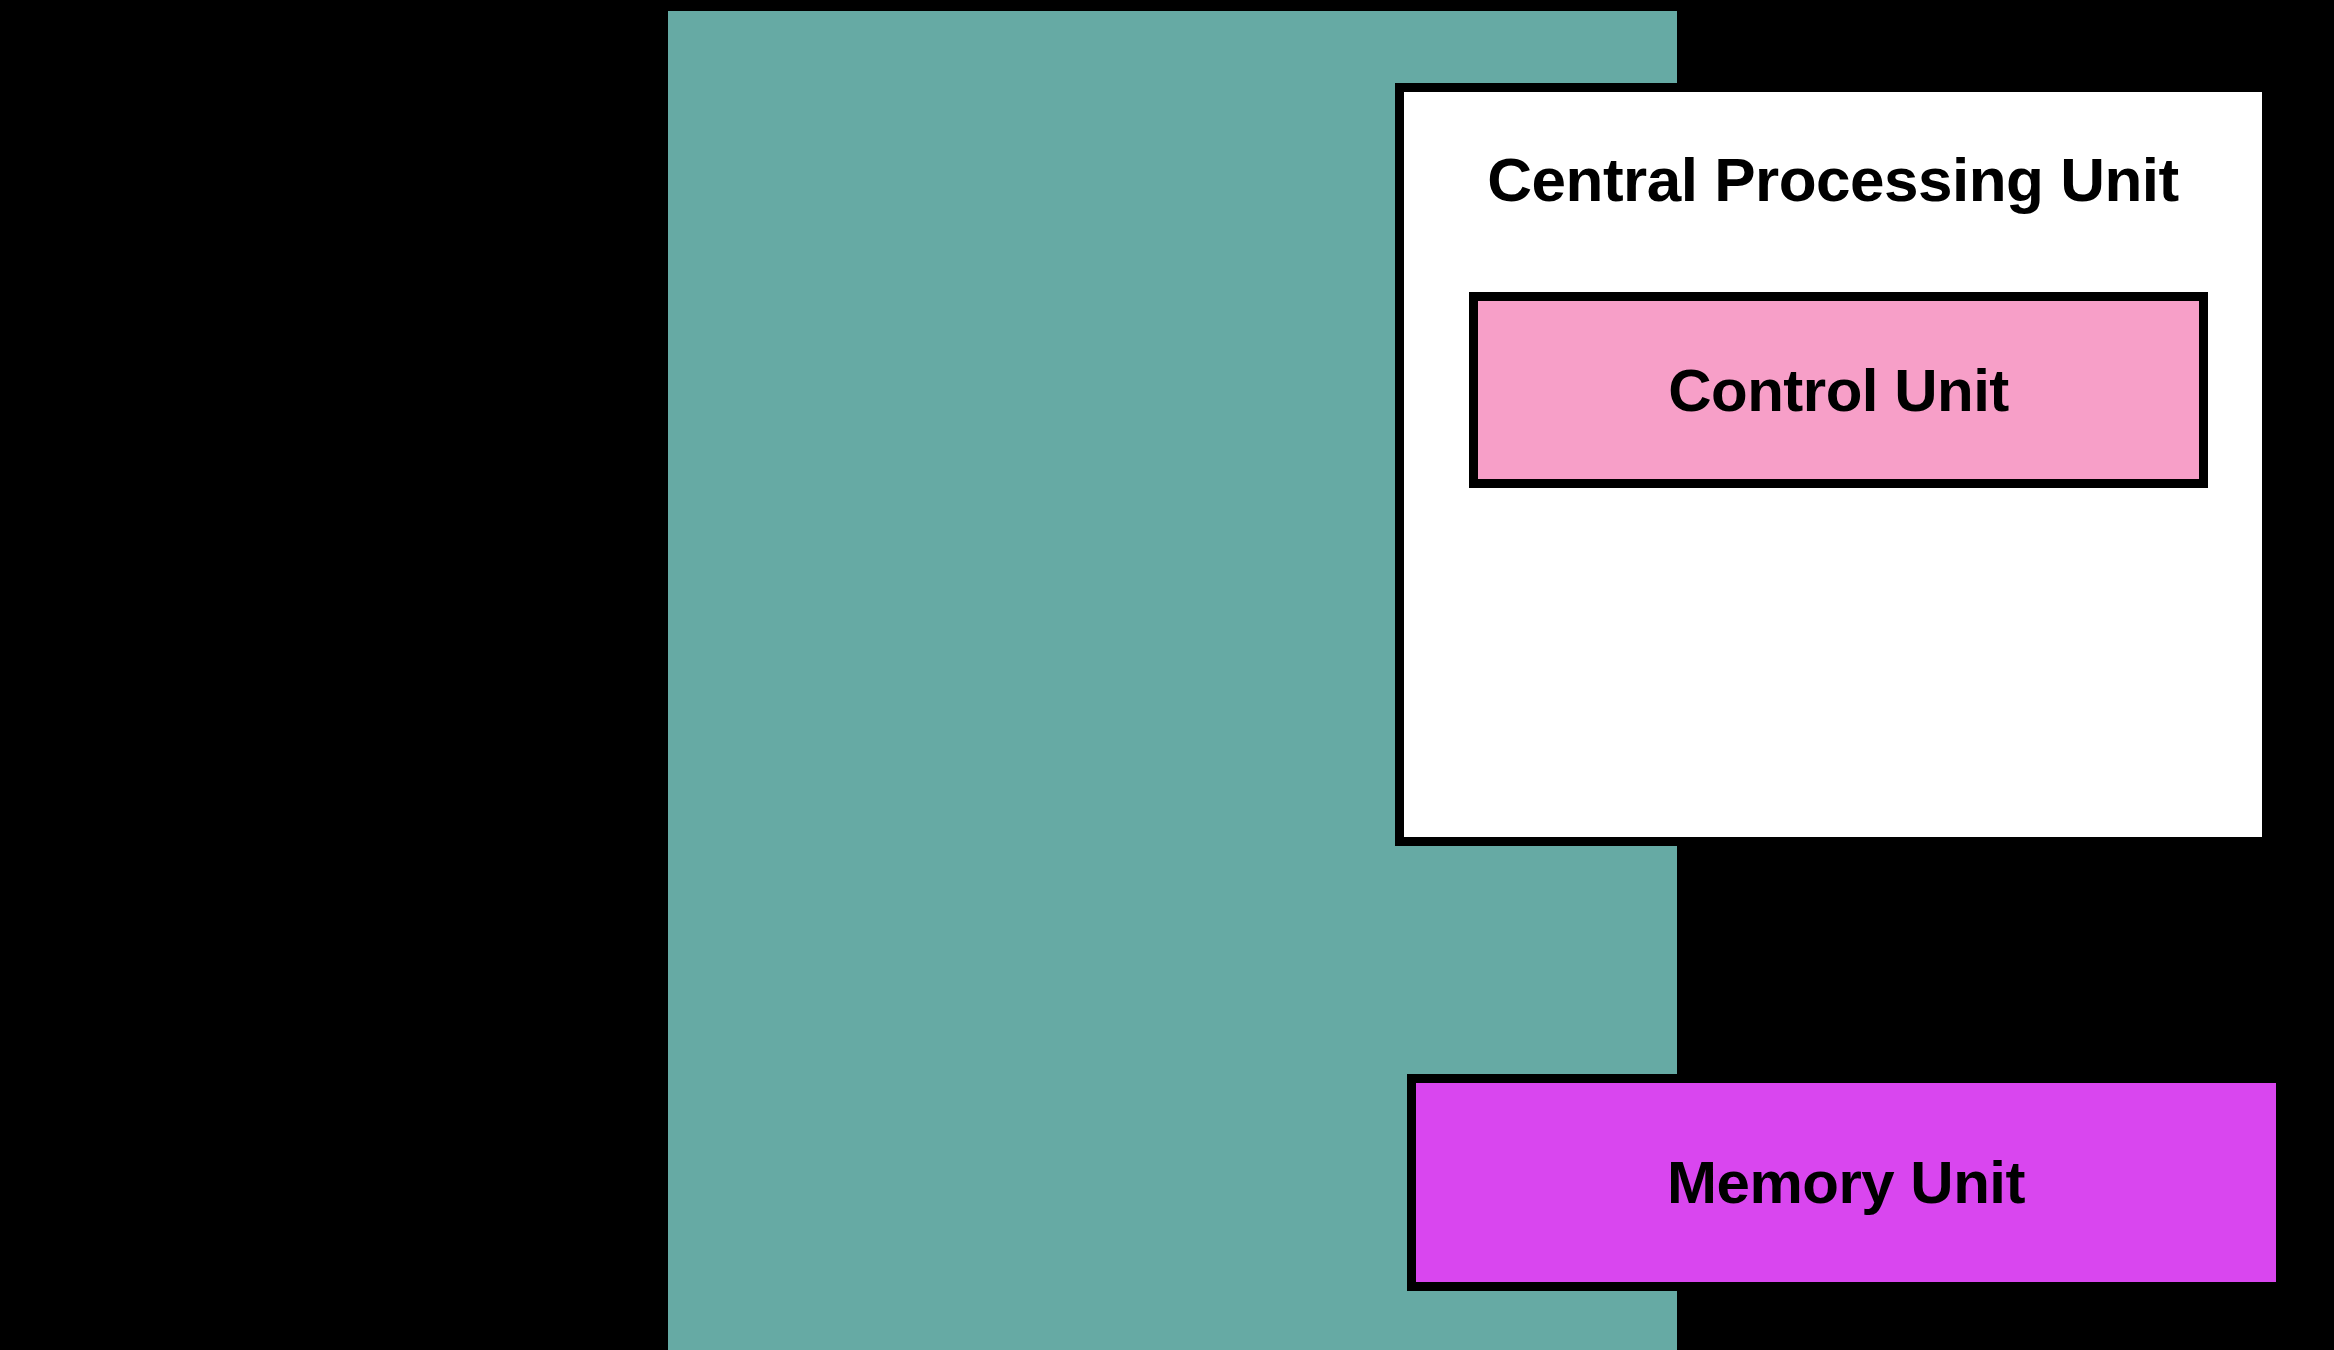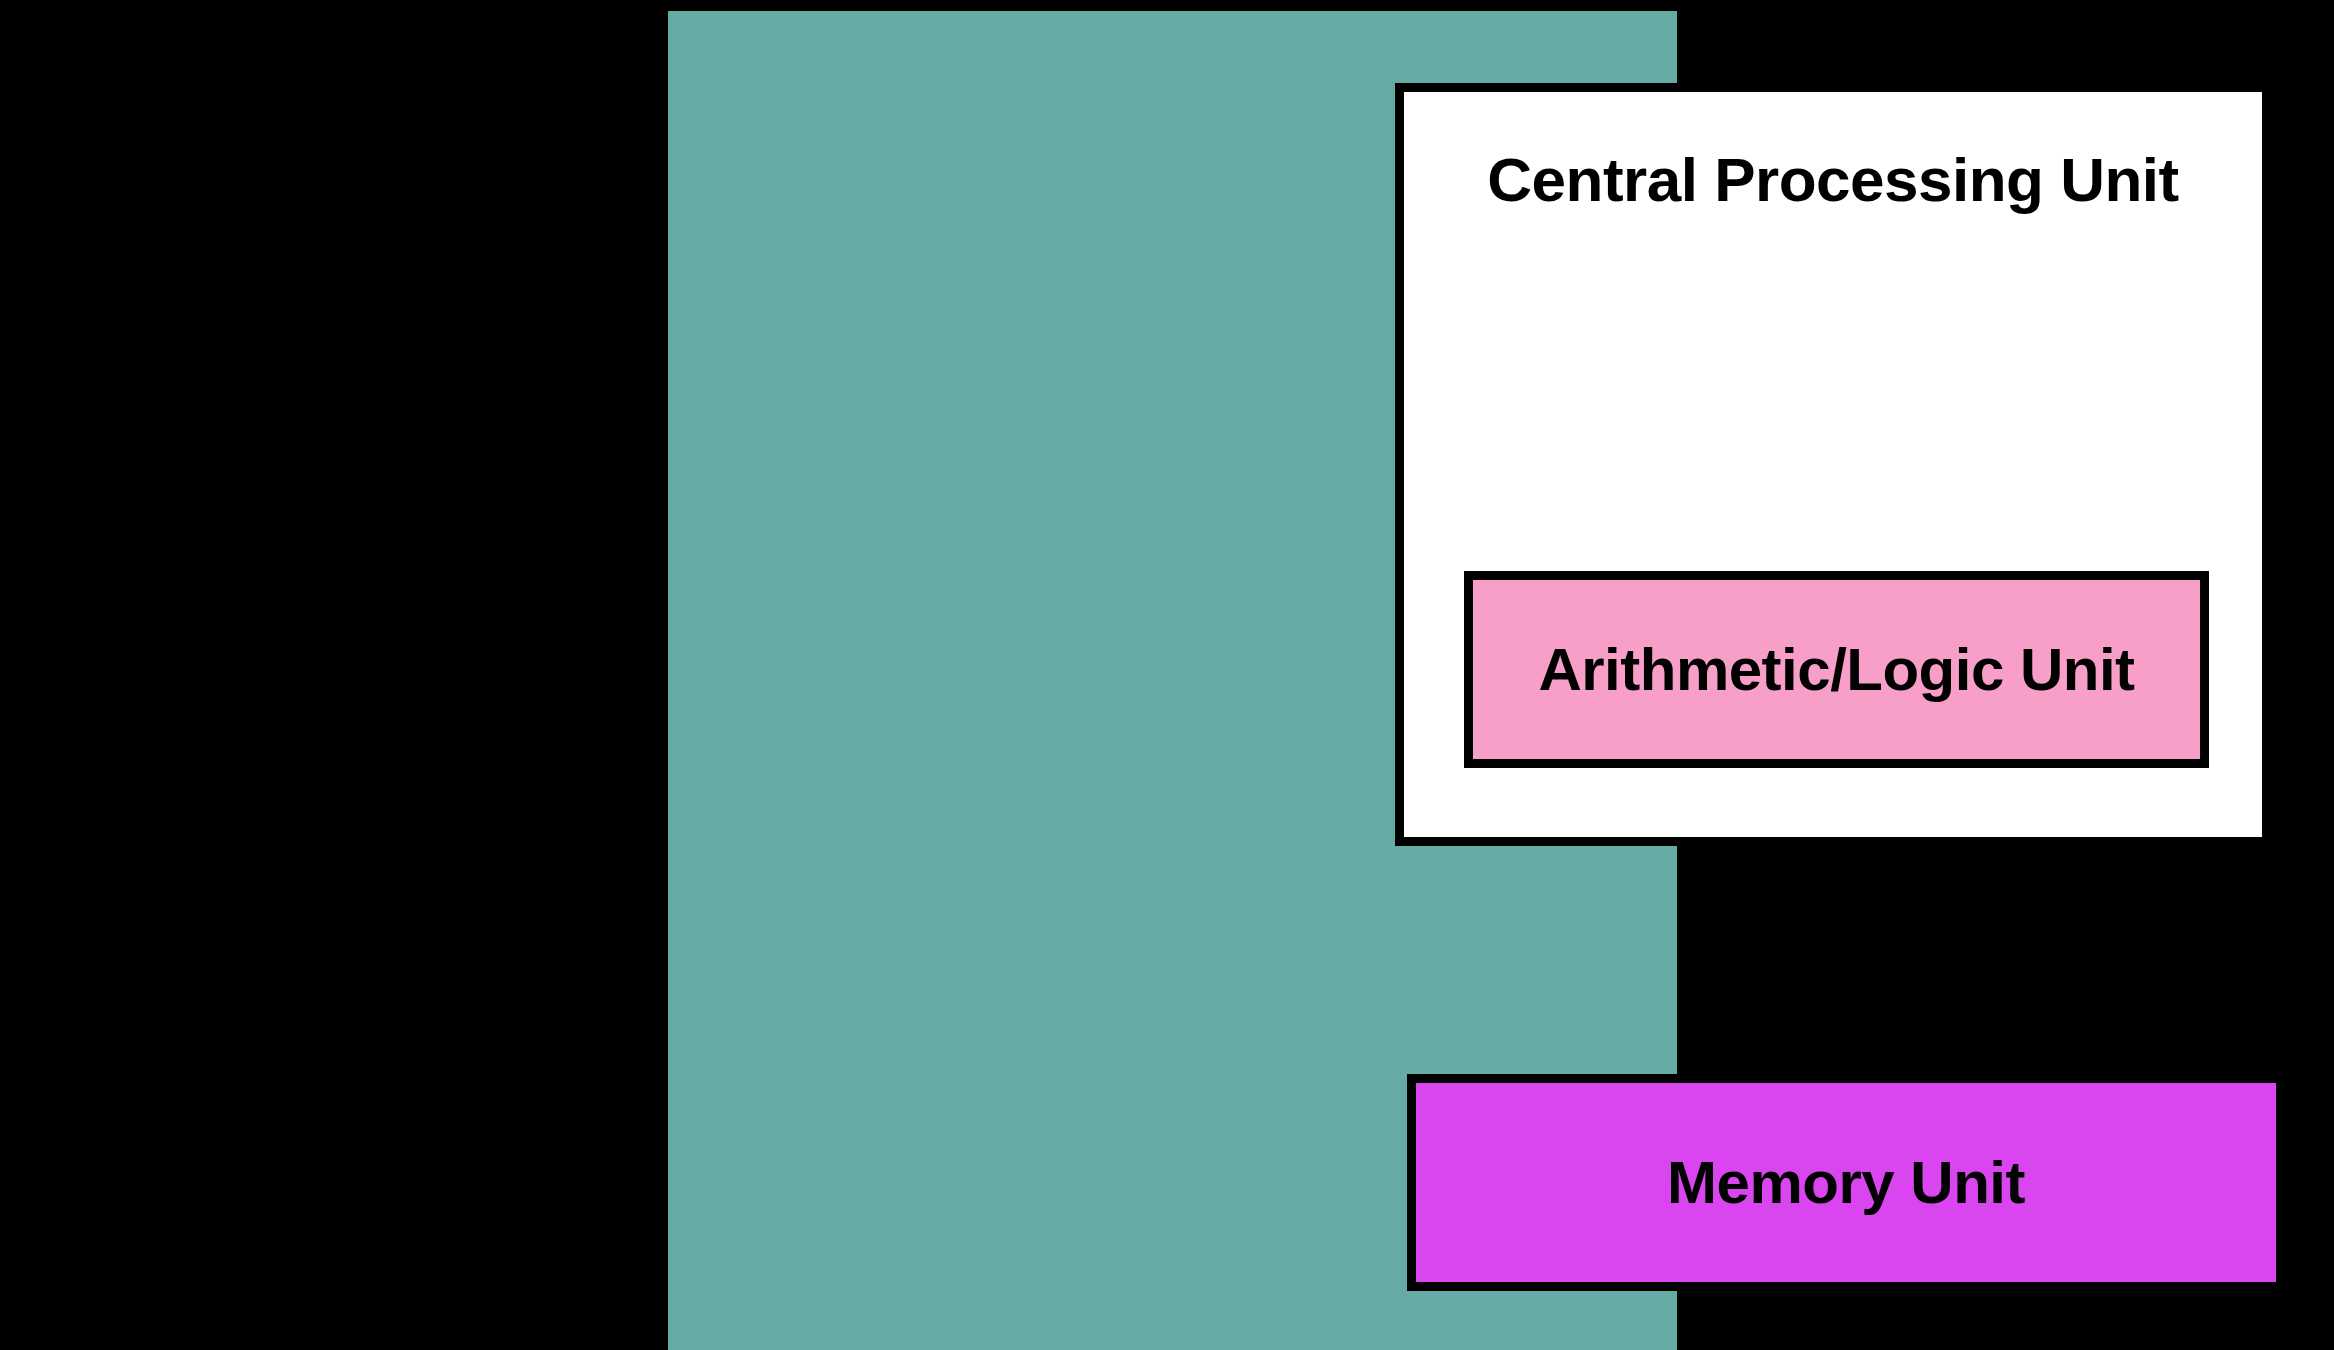--- a/index.html
+++ b/index.html
@@ -141,24 +141,24 @@
 <body>
 
 <div id="canvas">
 
   <div id="teal-panel">
 
     <div id="cpu-box" class="box">
       <div id="cpu-title">Central Processing Unit</div>
     </div>
 
+    <div id="control-unit-box" class="box">
+      <span class="box-label">Control Unit</span>
+    </div>
 
-    <div id="alu-box" class="box">
-      <span class="box-label">Arithmetic/Logic Unit</span>
-    </div>
 
     <div class="arrow">
       <div id="arrow-down-shaft" class="arrow-shaft"></div>
       <div id="arrow-down-head" class="arrow-head"></div>
     </div>
 
     <div class="arrow">
       <div id="arrow-up-shaft" class="arrow-shaft"></div>
       <div id="arrow-up-head" class="arrow-head"></div>
     </div>

